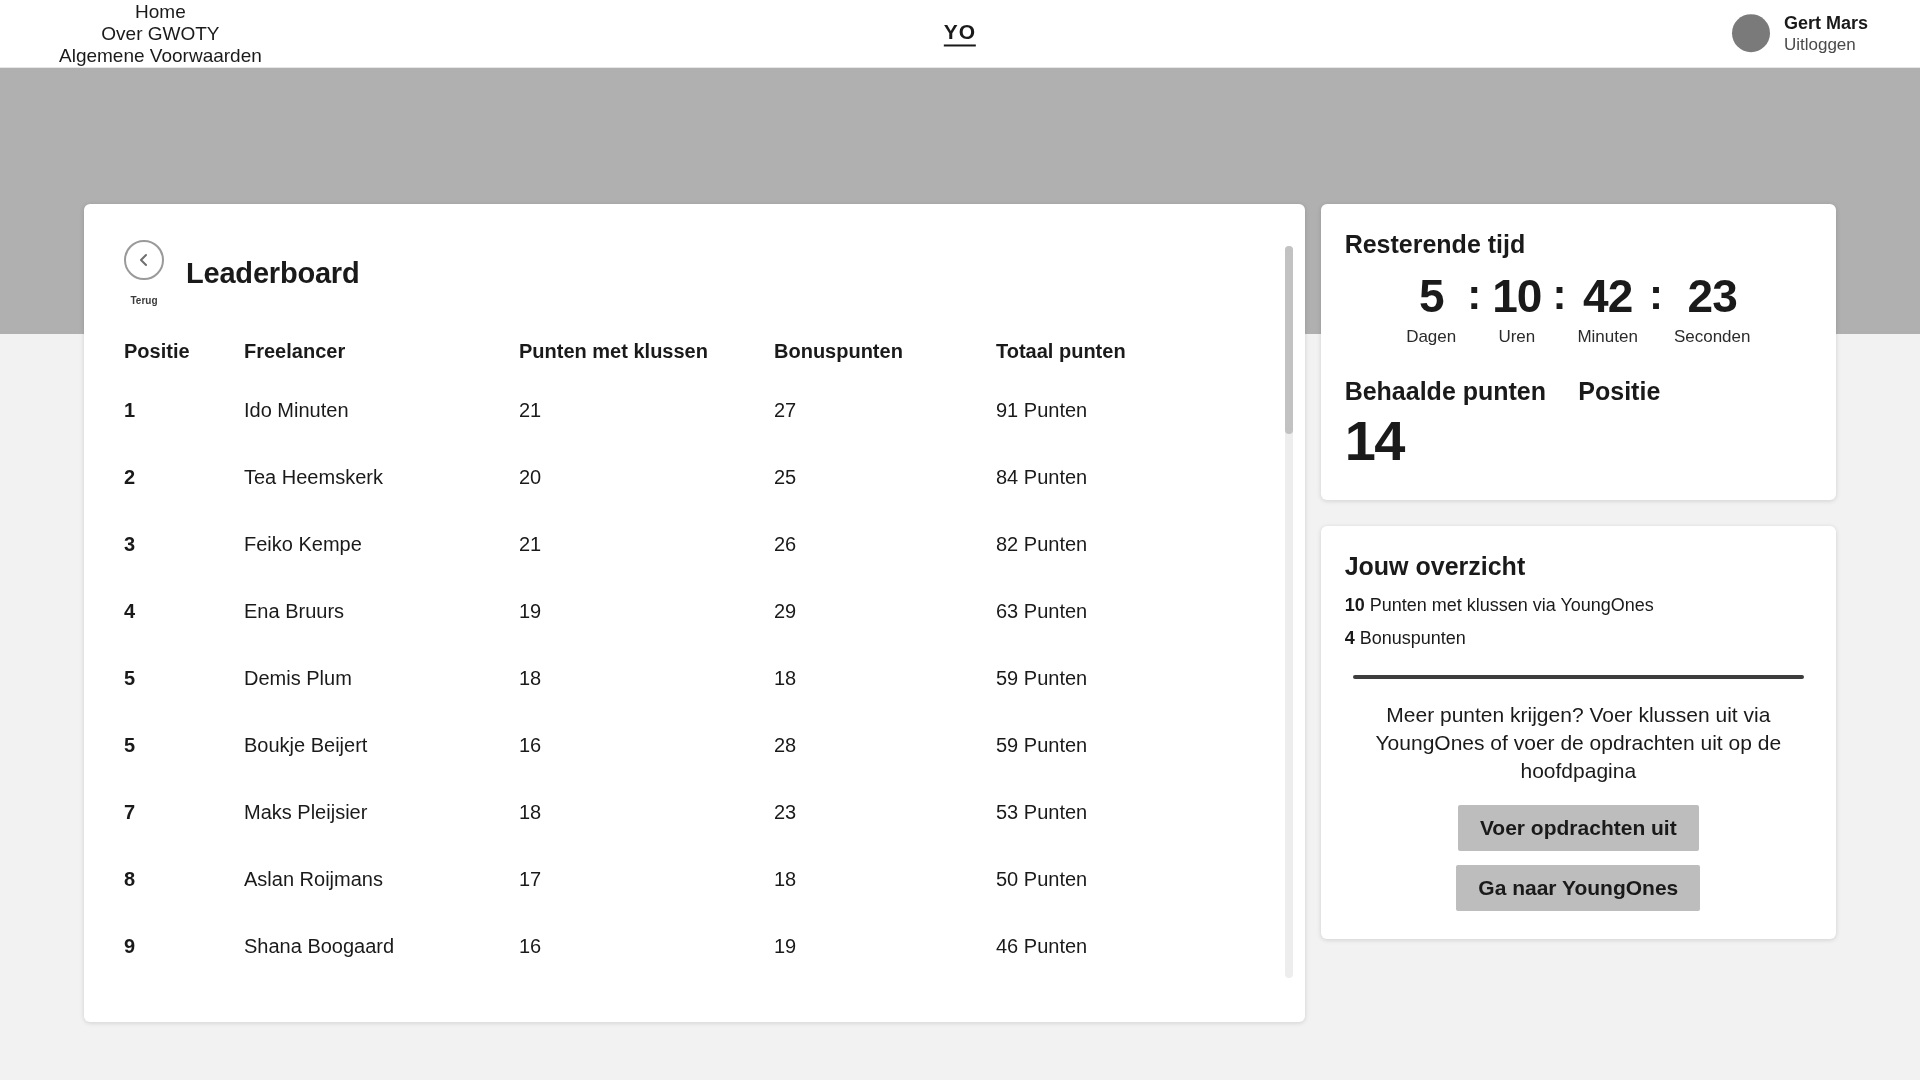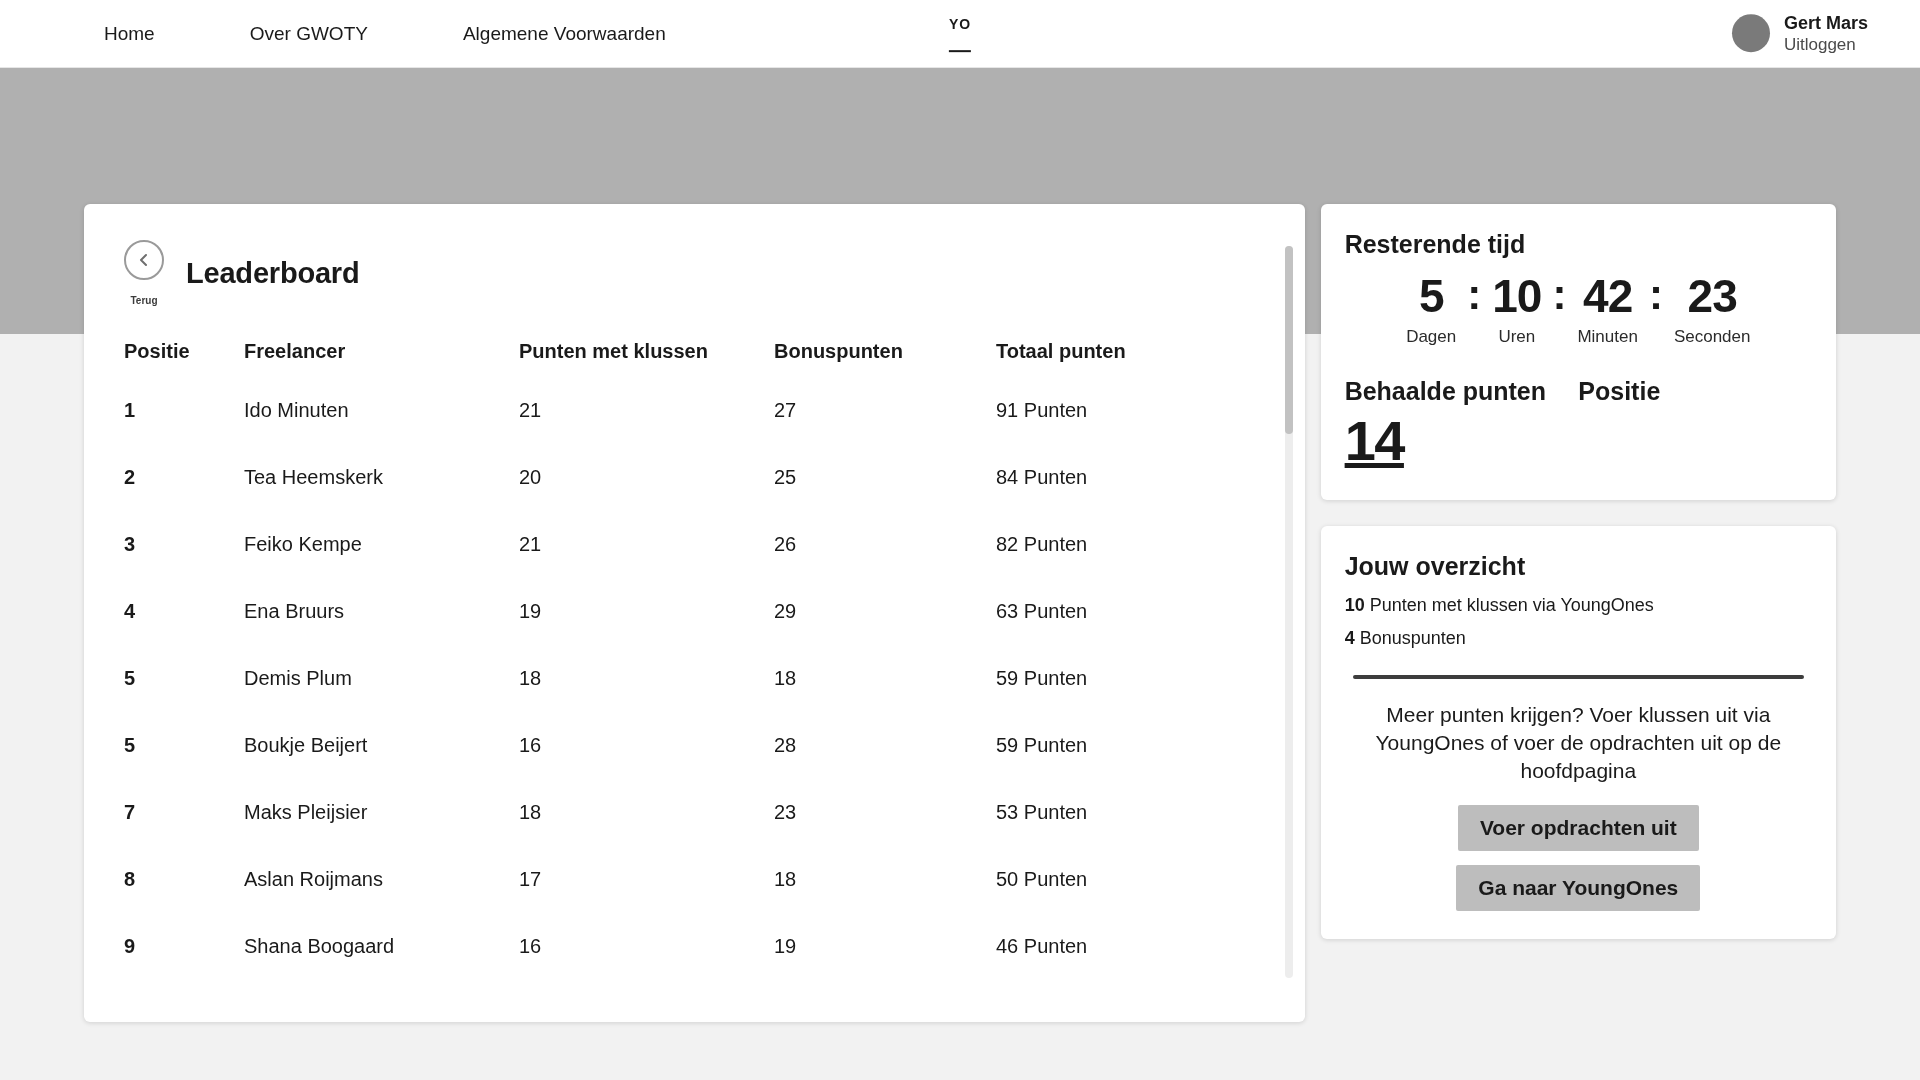--- a/index.html
+++ b/index.html
@@ -17,44 +17,45 @@
     height: 68px;
     background: #ffffff;
     display: flex;
     align-items: center;
     position: relative;
     border-bottom: 1px solid #e6e6e6;
   }
   #nav-links {
     display: flex;
     align-items: center;
-    margin-left: 104px;
+    margin-left: 59px;
     gap: 0;
+    flex-direction: column;
   }
   .nav-link {
     font-size: 19px;
     color: #1a1a1a;
     text-decoration: none;
     padding: 0 0;
     margin-right: 95px;
     white-space: nowrap;
   }
   #brand-logo {
     position: absolute;
     left: 50%;
     top: 50%;
     transform: translate(-50%, -50%);
     text-align: center;
   }
   #brand-logo .yo {
-    font-size: 14px;
+    font-size: 21px;
     font-weight: bold;
     letter-spacing: 1px;
     border-bottom: 2px solid #1a1a1a;
-    padding-bottom: 19px;
+    padding-bottom: 1px;
     display: inline-block;
     line-height: 1.05;
     text-align: center;
   }
   #user-area {
     position: absolute;
     right: 52px;
     top: 50%;
     transform: translateY(-50%);
     display: flex;
@@ -234,21 +235,20 @@
   .stat-label {
     font-size: 25px;
     font-weight: bold;
   }
   .stat-value {
     font-size: 56px;
     font-weight: bold;
     line-height: 1.1;
     margin-top: 4px;
     letter-spacing: -1.5px;
-    text-decoration: underline;
   }
   .stat-sub {
     font-size: 31px;
     font-weight: bold;
     color: #2b2b2b;
   }
 
   
   .ov-line {
     font-size: 18px;

